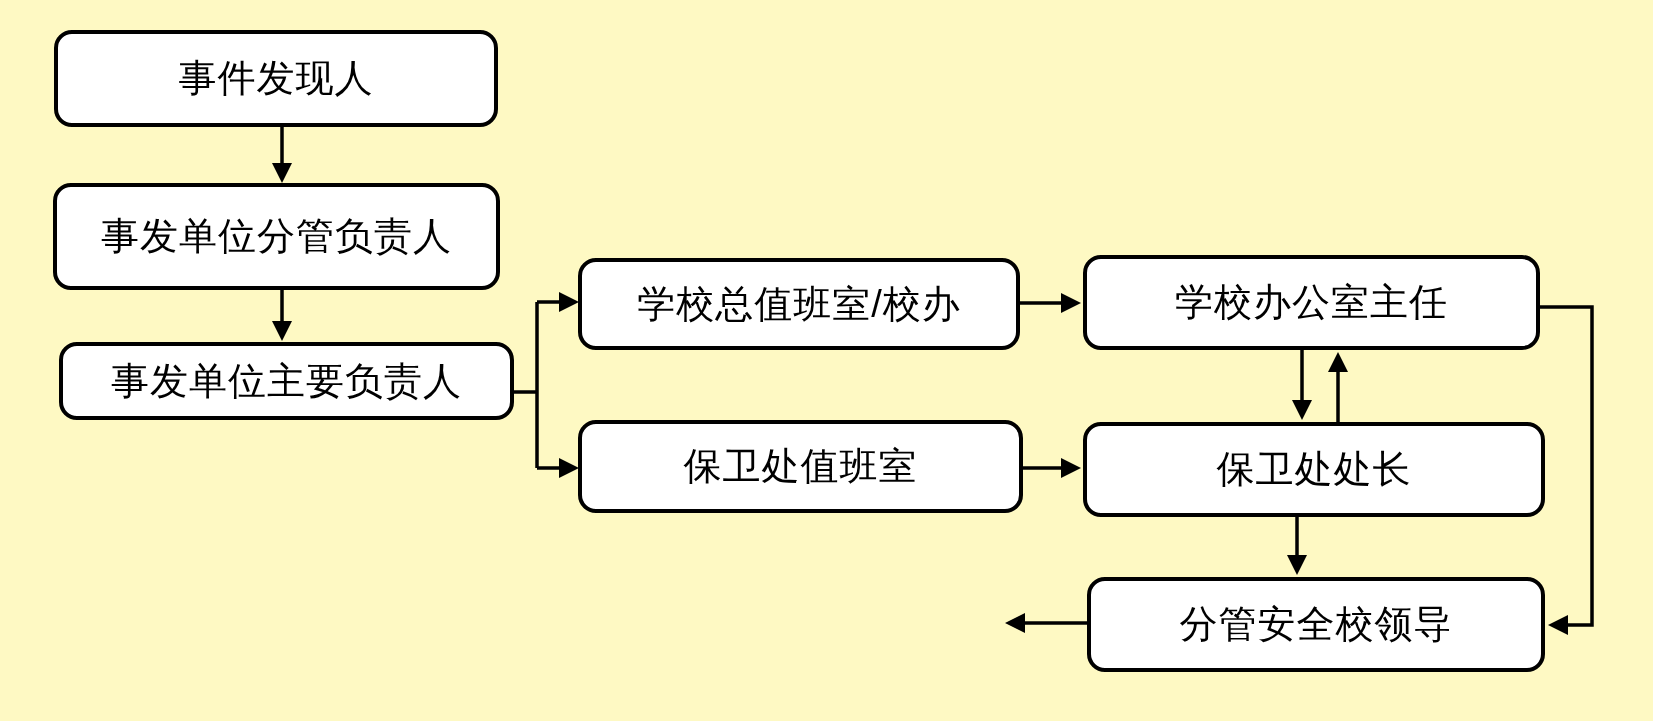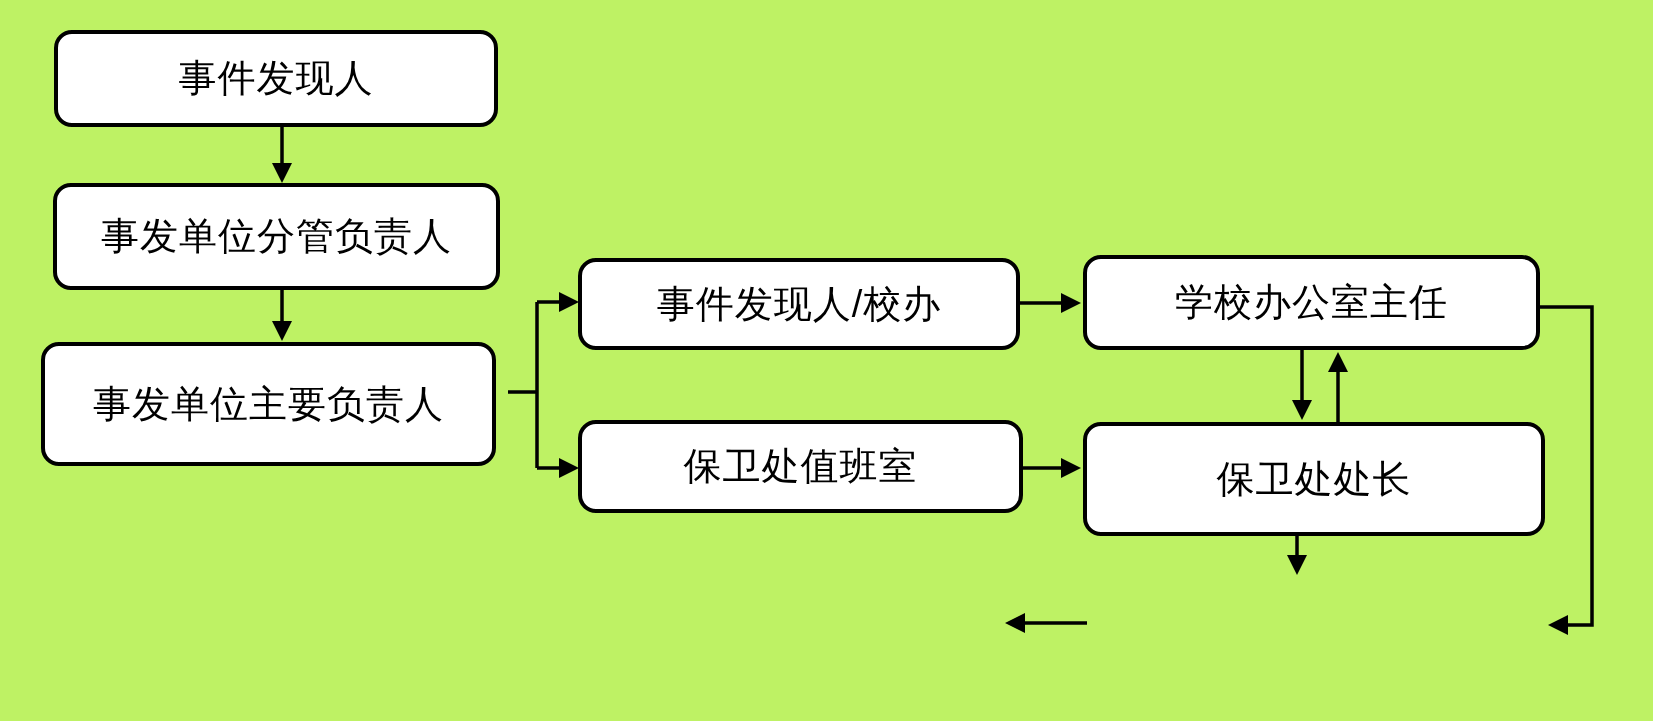--- a/index.html
+++ b/index.html
@@ -1,20 +1,20 @@
 <!DOCTYPE html>
 <html><head>
 <meta charset="utf-8">
 <style>
   html, body { margin: 0; padding: 0; background: #ffffff; }
   .canvas {
     position: relative;
     width: 1653px;
     height: 721px;
-    background: #bef264;
+    background: #fef9c3;
     font-family: "Liberation Sans", "DejaVu Sans", sans-serif;
     overflow: hidden;
   }
   .edges {
     position: absolute;
     left: 0; top: 0;
     width: 1653px; height: 721px;
   }
   .edges path {
     stroke: #000000;
@@ -102,35 +102,38 @@
   </svg>
 
   <div class="node" style="left:54px; top:30px; width:444px; height:97px">
     <span class="node-label">事件发现人</span>
   </div>
 
   <div class="node" style="left:53px; top:183px; width:447px; height:107px">
     <span class="node-label">事发单位分管负责人</span>
   </div>
 
-  <div class="node" style="left:41px; top:342px; width:455px; height:124px">
+  <div class="node" style="left:59px; top:342px; width:455px; height:78px">
     <span class="node-label">事发单位主要负责人</span>
   </div>
 
   <div class="node" style="left:578px; top:258px; width:442px; height:92px">
-    <span class="node-label">事件发现人/校办</span>
+    <span class="node-label">学校总值班室/校办</span>
   </div>
 
   <div class="node" style="left:1083px; top:255px; width:457px; height:95px">
     <span class="node-label">学校办公室主任</span>
   </div>
 
   <div class="node" style="left:578px; top:420px; width:445px; height:93px">
     <span class="node-label">保卫处值班室</span>
   </div>
 
-  <div class="node" style="left:1083px; top:422px; width:462px; height:114px">
+  <div class="node" style="left:1083px; top:422px; width:462px; height:95px">
     <span class="node-label">保卫处处长</span>
   </div>
 
 
+  <div class="node" style="left:1087px; top:577px; width:458px; height:95px">
+    <span class="node-label">分管安全校领导</span>
+  </div>
 
 </div>
 
 </body></html>

